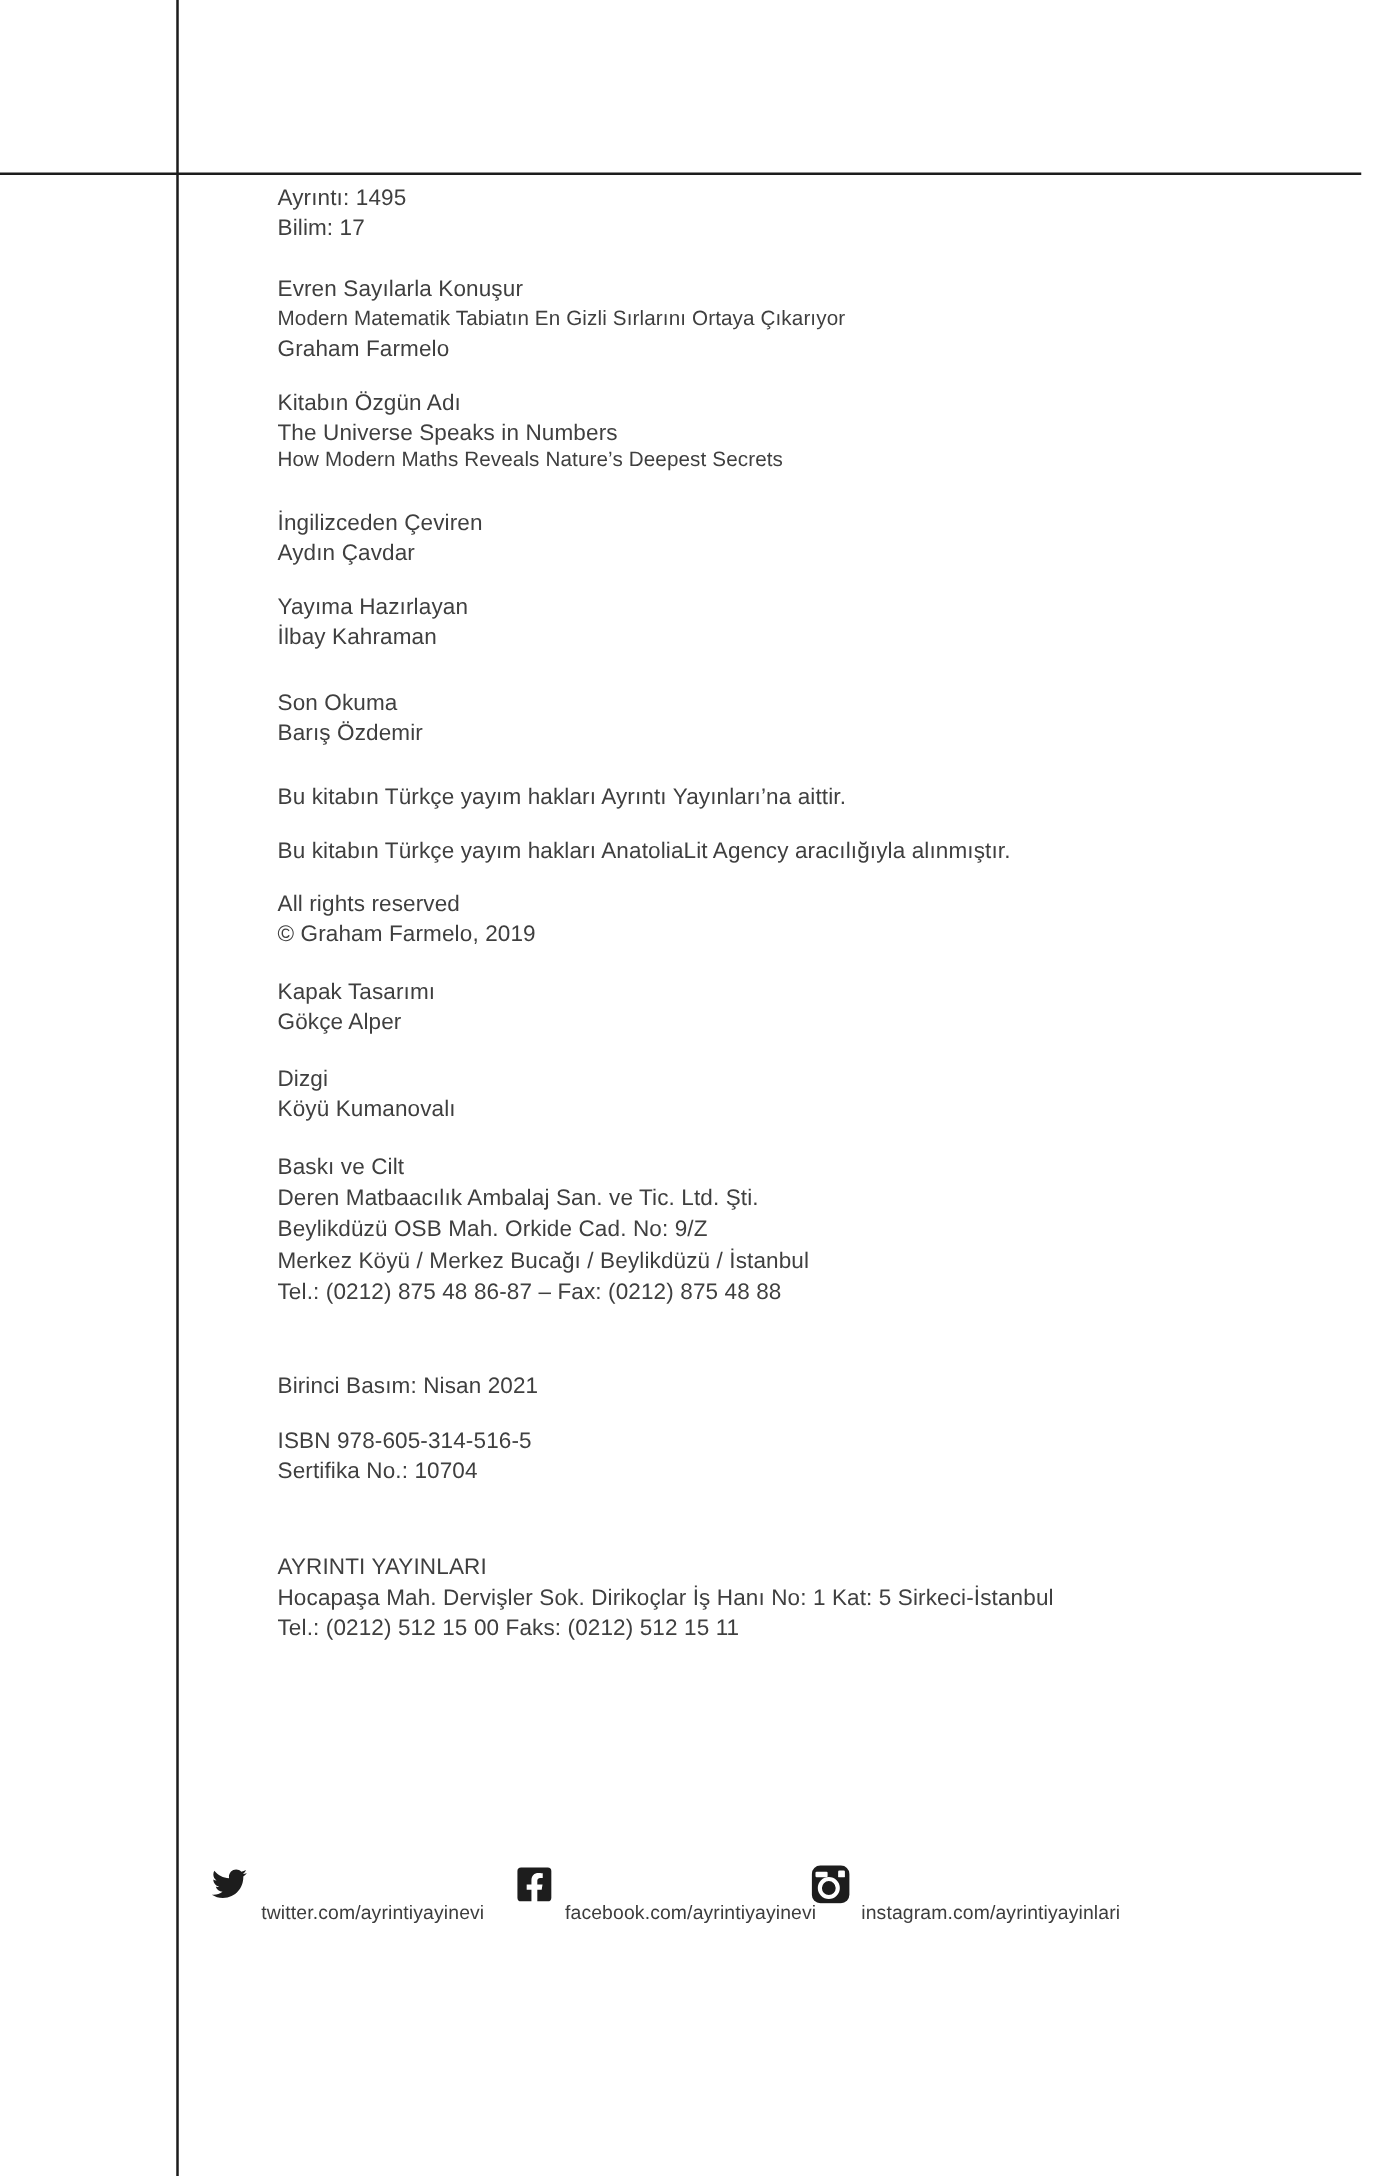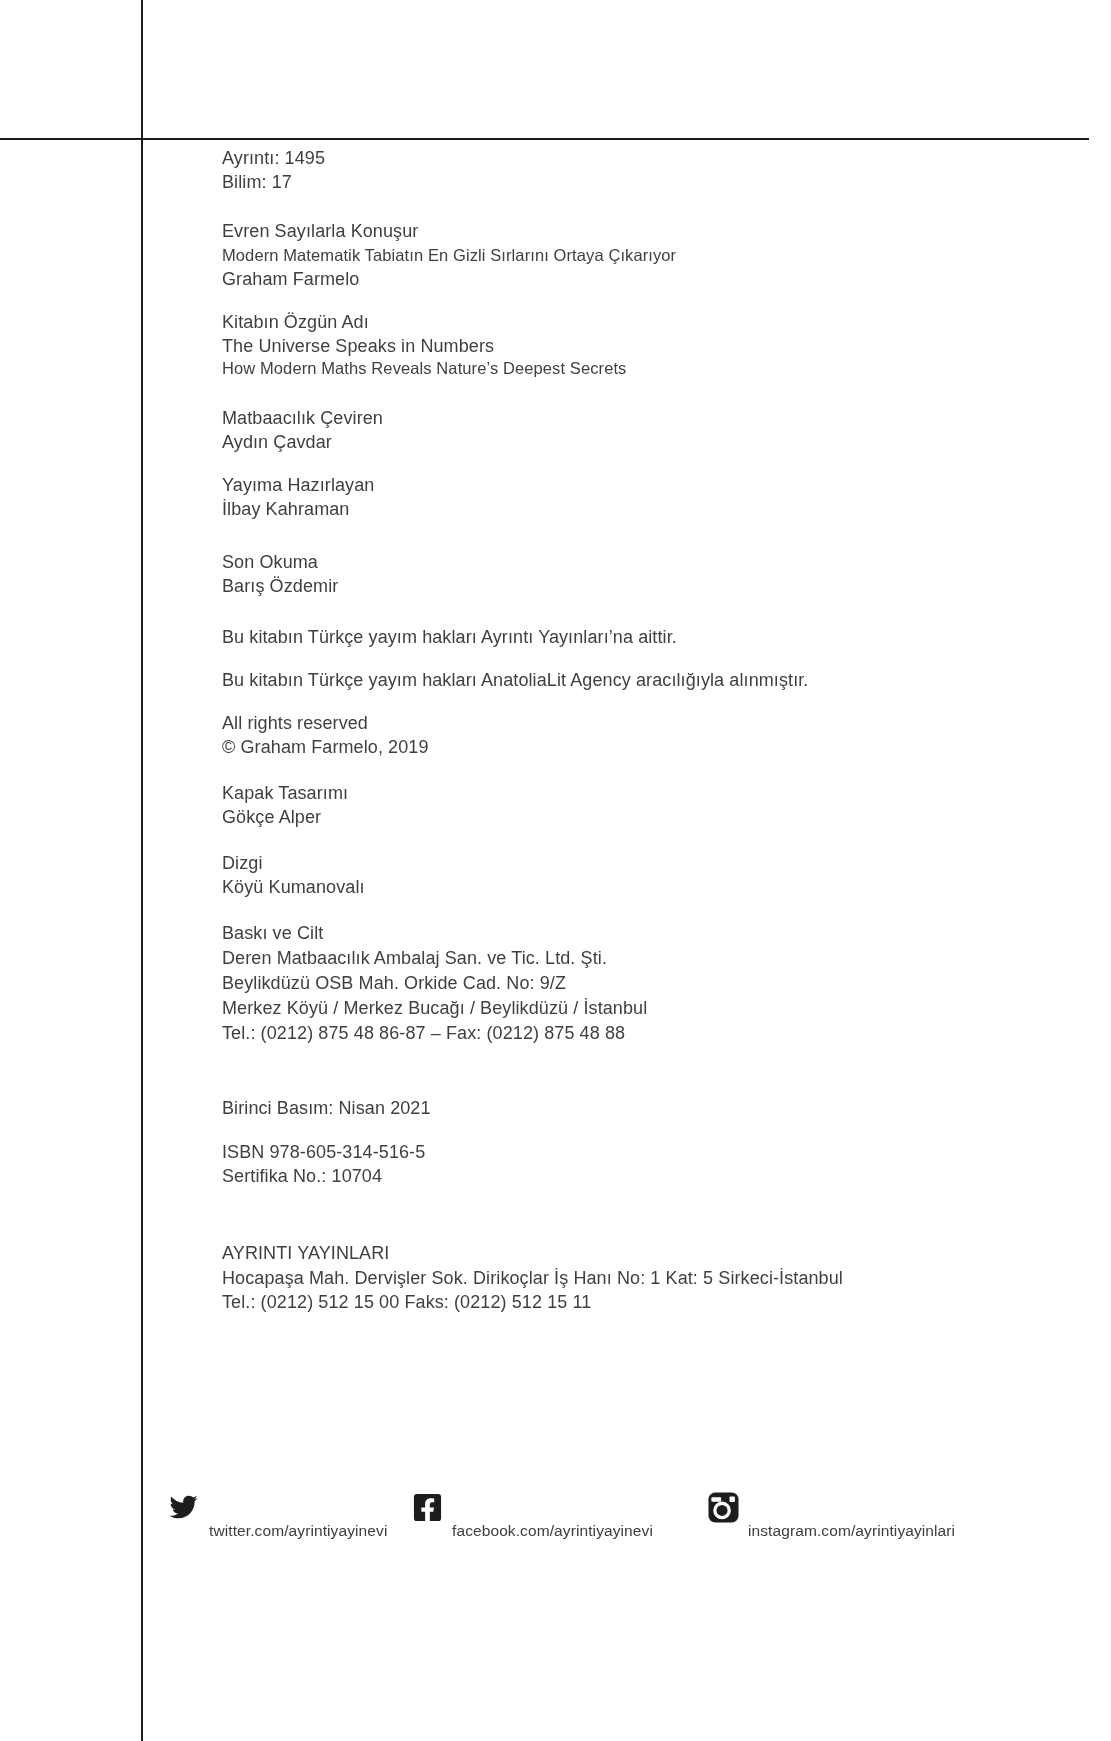--- a/index.html
+++ b/index.html
@@ -54,21 +54,21 @@
     <p>Graham Farmelo</p>
   </section>
 
   <section class="block" style="top:310px">
     <p>Kitabın Özgün Adı</p>
     <p>The Universe Speaks in Numbers</p>
     <p class="sm" style="line-height:21px">How Modern Maths Reveals Nature’s Deepest Secrets</p>
   </section>
 
   <section class="block" style="top:406px">
-    <p>Matbaacılık Çeviren</p>
+    <p>İngilizceden Çeviren</p>
     <p>Aydın Çavdar</p>
   </section>
 
   <section class="block" style="top:473px">
     <p>Yayıma Hazırlayan</p>
     <p>İlbay Kahraman</p>
   </section>
 
   <section class="block" style="top:550px">
     <p>Son Okuma</p>
@@ -132,21 +132,21 @@
 
   <div class="social-item" style="left:412px">
     <span class="icon">
       <svg width="31" height="31" viewBox="0 0 448 512" aria-hidden="true">
         <path fill="#1d1d1d" d="M400 32H48A48 48 0 0 0 0 80v352a48 48 0 0 0 48 48h137.25V327.69h-63V256h63v-54.64c0-62.15 37-96.48 93.67-96.48 27.14 0 55.52 4.84 55.52 4.84v61h-31.27c-30.81 0-40.42 19.12-40.42 38.73V256h68.78l-11 71.69h-57.78V480H400a48 48 0 0 0 48-48V80a48 48 0 0 0-48-48z"></path>
       </svg>
     </span>
     <span class="label">facebook.com/ayrintiyayinevi</span>
   </div>
 
-  <div class="social-item" style="left:708px">
+  <div class="social-item" style="left:649px">
     <span class="icon">
       <svg width="31" height="31" viewBox="0 0 32 32" aria-hidden="true">
         <rect x="0.5" y="0.5" width="31" height="31" rx="7" fill="#1d1d1d"></rect>
         <rect x="3.5" y="5.5" width="10" height="4.6" rx="1" fill="#ffffff"></rect>
         <rect x="22.2" y="4.6" width="5.6" height="5.6" rx="1" fill="#ffffff"></rect>
         <circle cx="14.5" cy="19" r="7.4" fill="none" stroke="#ffffff" stroke-width="3.4"></circle>
       </svg>
     </span>
     <span class="label">instagram.com/ayrintiyayinlari</span>
   </div>

